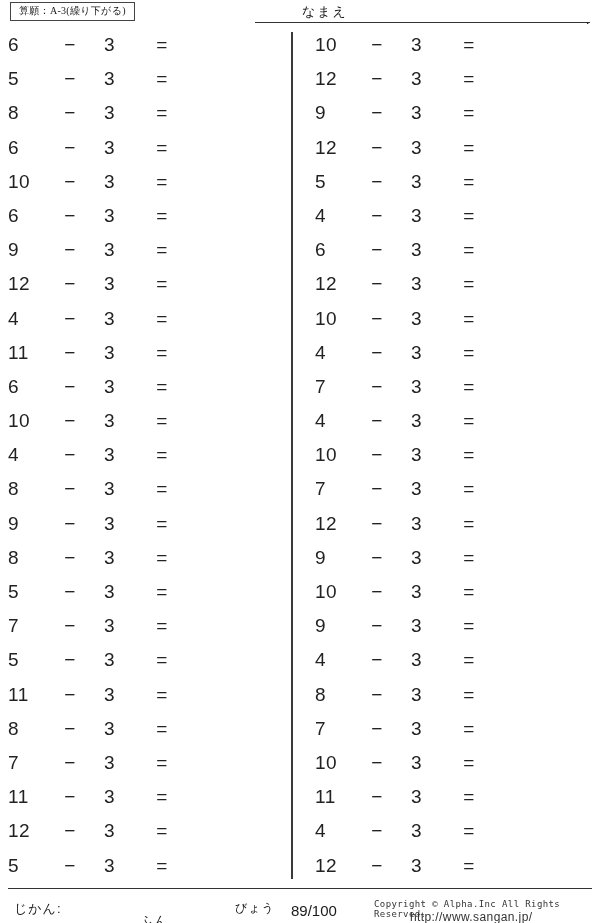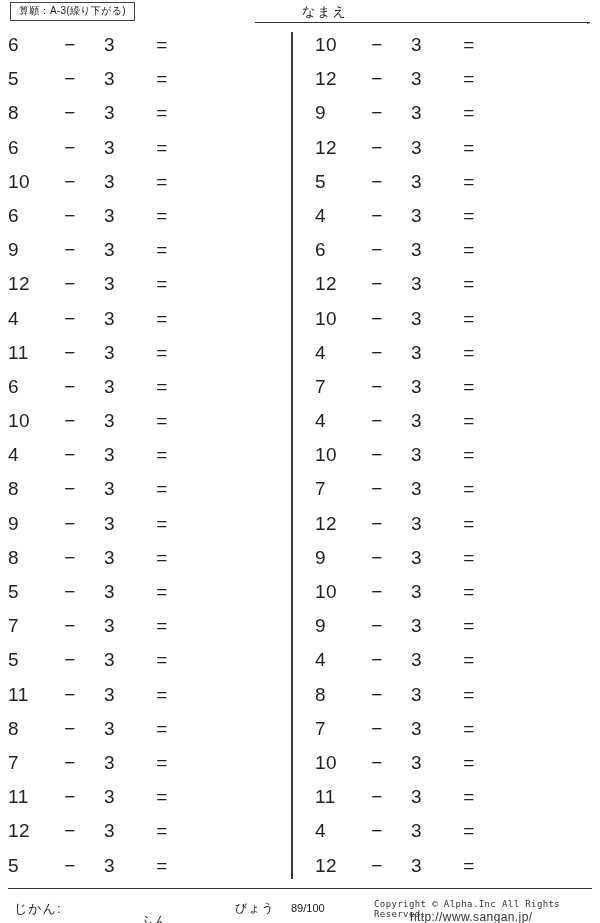--- a/index.html
+++ b/index.html
@@ -15,20 +15,21 @@
     color: #1a1a1a;
   }
 
   
   .header {
     position: absolute;
     top: 0;
     left: 0;
     width: 532px;
     height: 28px;
+    font-family: Liberation Serif, serif;
   }
   .title-box {
     position: absolute;
     left: 10px;
     top: 2px;
     border: 1px solid #444;
     padding: 2px 8px 3px 8px;
     font-size: 10px;
     line-height: 12px;
     letter-spacing: 0.3px;
@@ -148,21 +149,21 @@
     position: absolute;
     left: 235px;
     top: 12px;
     font-size: 12px;
     letter-spacing: 1px;
   }
   .page-num {
     position: absolute;
     left: 291px;
     top: 14px;
-    font-size: 11px;
+    font-size: 15px;
   }
   .copyright {
     position: absolute;
     left: 374px;
     top: 11px;
     font-size: 9px;
     color: #333;
     letter-spacing: 0.4px;
     font-family: "DejaVu Sans Mono", monospace;
   }

